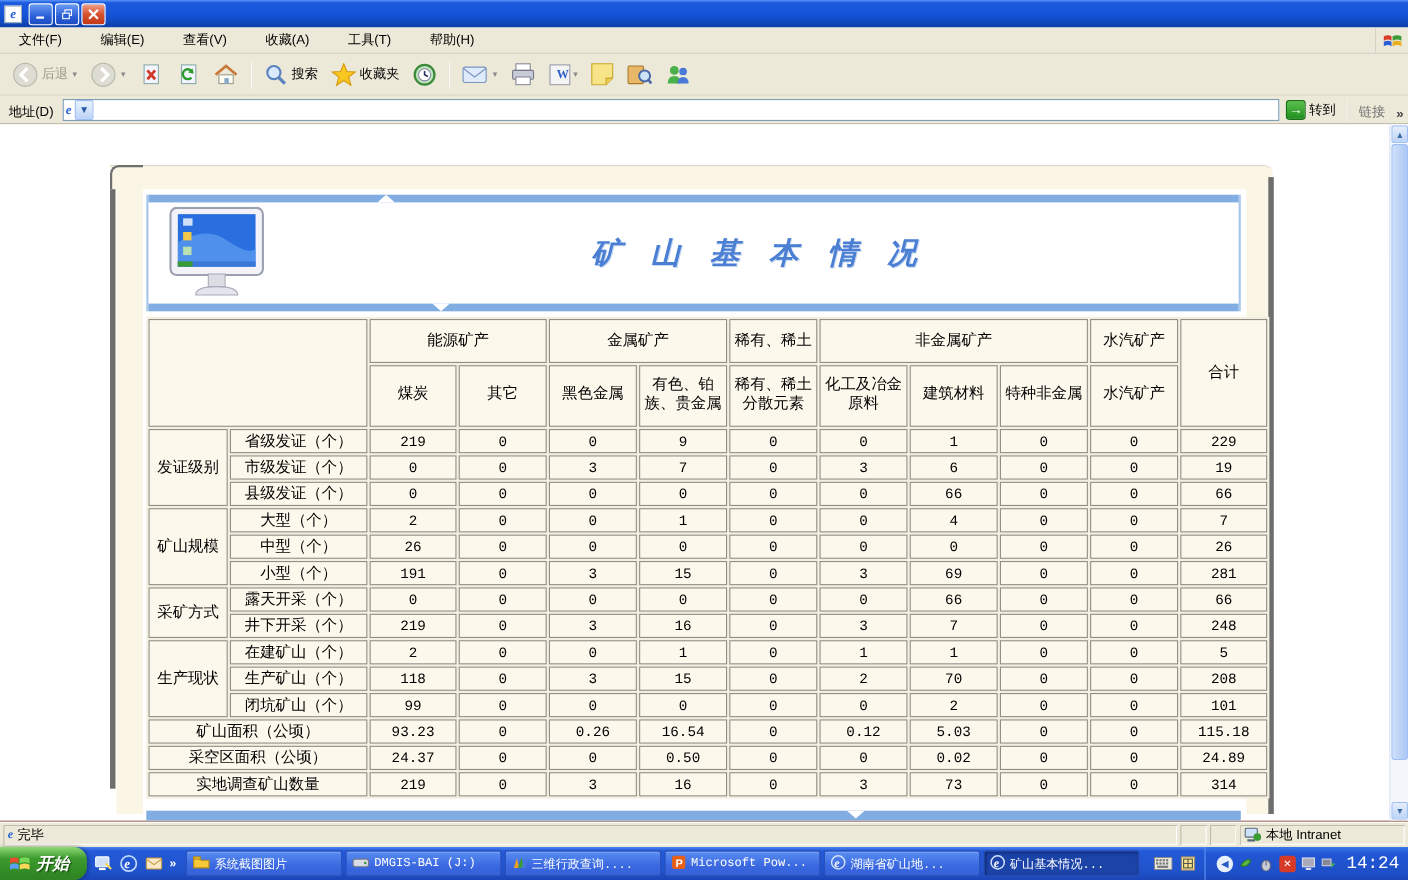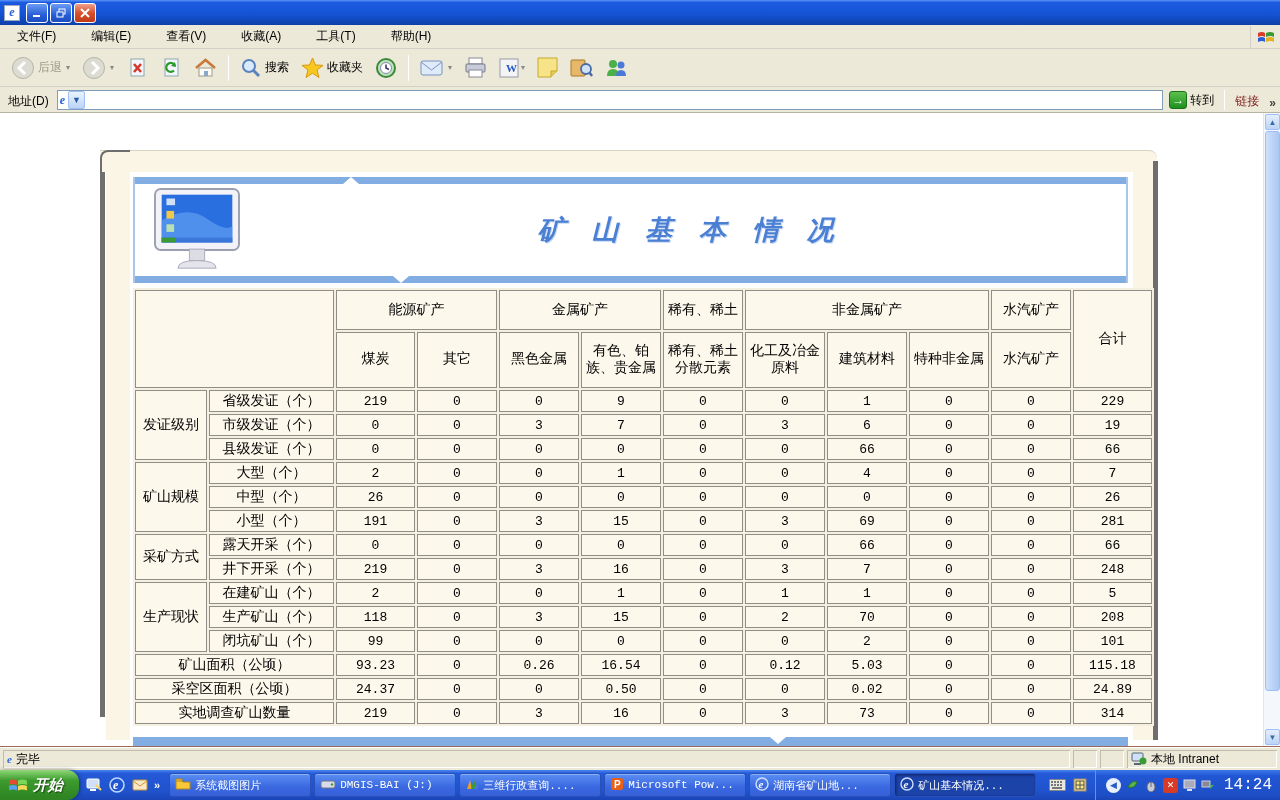--- a/index.html
+++ b/index.html
@@ -37,21 +37,21 @@
   .addressbar .alabel { color:#000; padding:0 4px; }
   .urlbox { flex:1; height:20px; background:#fff; border:1px solid #7f9db9; display:flex; align-items:center; padding:0 2px; gap:3px; }
   .urlbox .ie { font:bold italic 12px "Liberation Serif",serif; color:#2b64d9; }
   .urlbox .url { flex:1; font-family:"Liberation Mono", monospace; font-size:11.5px; color:#000; white-space:nowrap; overflow:hidden; }
   .urlbox .drop { width:17px; height:18px; background:linear-gradient(180deg,#eaf3fd,#bcd4f6); border:1px solid #9ebef5; border-radius:2px;
     display:flex; align-items:center; justify-content:center; color:#2a5aa8; font-size:9px; }
   .gobtn { display:flex; align-items:center; gap:3px; padding:1px 6px 1px 2px; }
   .gobtn .goicon { width:18px; height:18px; background:linear-gradient(180deg,#5cc04c,#1f8f1f); border:1px solid #187018; border-radius:3px;
     color:#fff; font-weight:bold; display:flex; align-items:center; justify-content:center; font-size:12px; }
   .vsep { width:1px; height:20px; background:#c8c4b0; border-right:1px solid #fff; }
-  .linkslbl { color:#7f1d1d; padding:0 6px; }
+  .linkslbl { color:#737373; padding:0 6px; }
   .chev { color:#444; font-weight:bold; }
 
   
   .viewport { position:relative; height:634px; background:#fff; overflow:hidden; border-bottom:1px solid #9b6a5a; }
   .scrollbar { position:absolute; top:0; right:0; width:17px; height:100%; background:#f4f7fc; border-left:1px solid #dce6f4; }
   .sb-arrow { position:absolute; left:1px; width:15px; height:16px; background:linear-gradient(180deg,#e6eefb,#bcd4f6);
     border:1px solid #9ebef5; border-radius:2px; color:#3a6ea5; font-size:8px; text-align:center; line-height:15px; }
   .sb-up { top:1px; } .sb-down { bottom:1px; }
   .sb-thumb { position:absolute; left:1px; top:18px; width:15px; height:560px;
     background:linear-gradient(90deg,#cfe0fa,#aac8f4); border:1px solid #9ebef5; border-radius:3px; }

